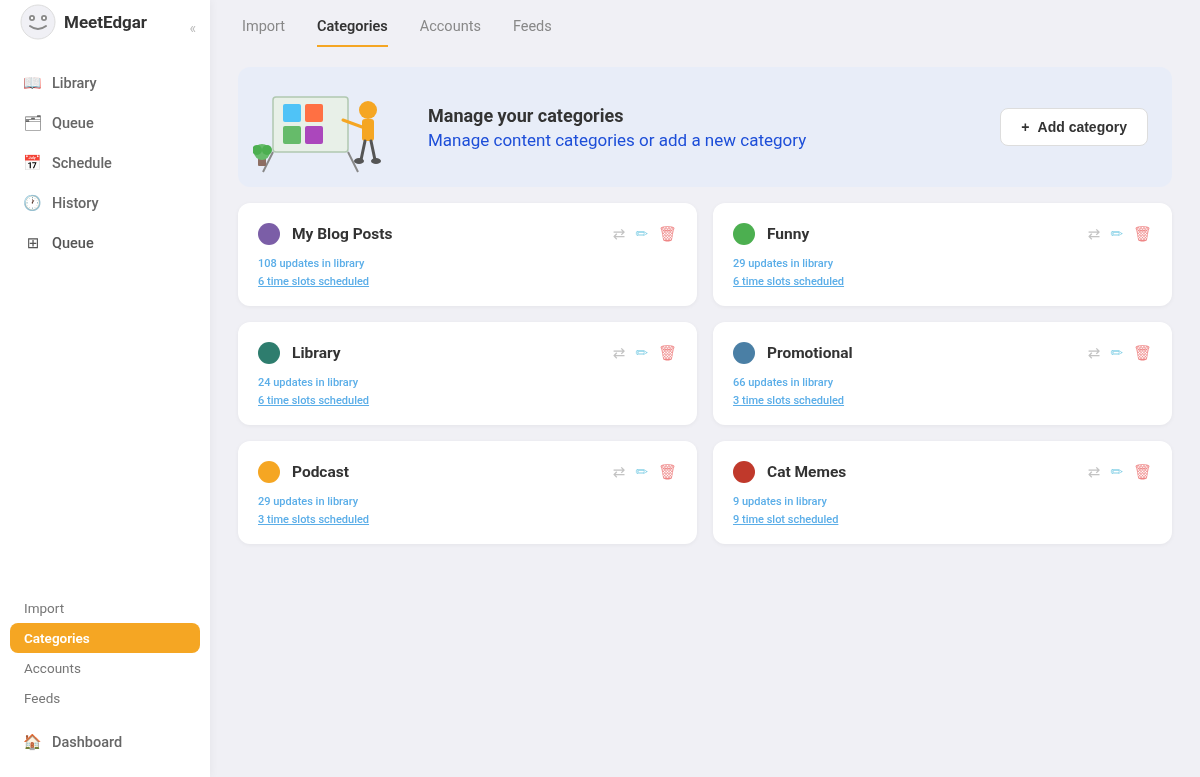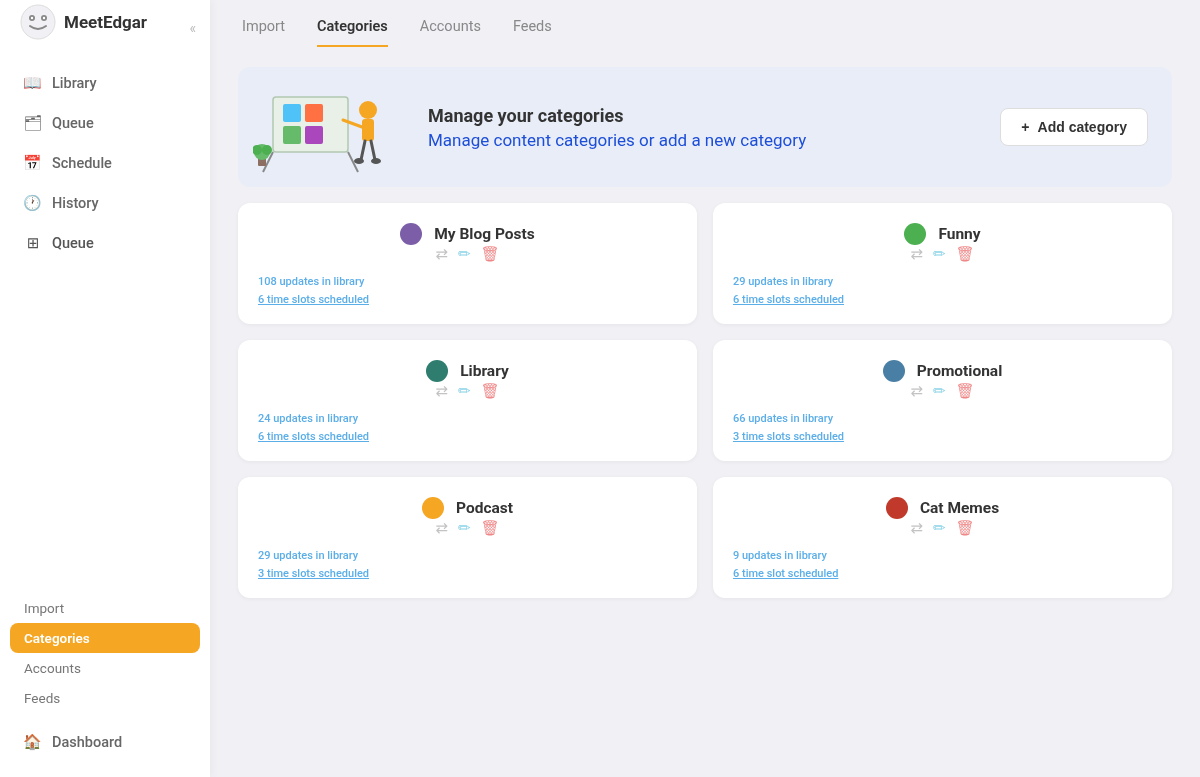--- a/index.html
+++ b/index.html
@@ -195,21 +195,20 @@
       background: #fff;
       border-radius: 12px;
       padding: 20px 20px 18px 20px;
       box-shadow: 0 1px 4px rgba(0,0,0,0.05);
     }
     .card-header {
       display: flex;
       align-items: center;
       justify-content: space-between;
       margin-bottom: 12px;
-      flex-direction: column;
     }
     .card-title-row {
       display: flex;
       align-items: center;
       gap: 12px;
     }
     .color-dot {
       width: 22px;
       height: 22px;
       border-radius: 50%;
@@ -453,16 +452,16 @@
         <div class="color-dot" style="background:#c0392b"></div>
         <span class="card-title">Cat Memes</span>
       </div>
       <div class="card-actions">
         <span class="action-icon icon-shuffle" title="Shuffle">⇄</span>
         <span class="action-icon icon-edit" title="Edit">✏</span>
         <span class="action-icon icon-delete" title="Delete">🗑</span>
       </div>
     </div>
     <div class="card-stat">9 updates in library</div>
-    <div class="card-stat">6 time slot scheduled</div>
+    <div class="card-stat">9 time slot scheduled</div>
   </div>
     </div>
 </div>
 
 </body></html>

